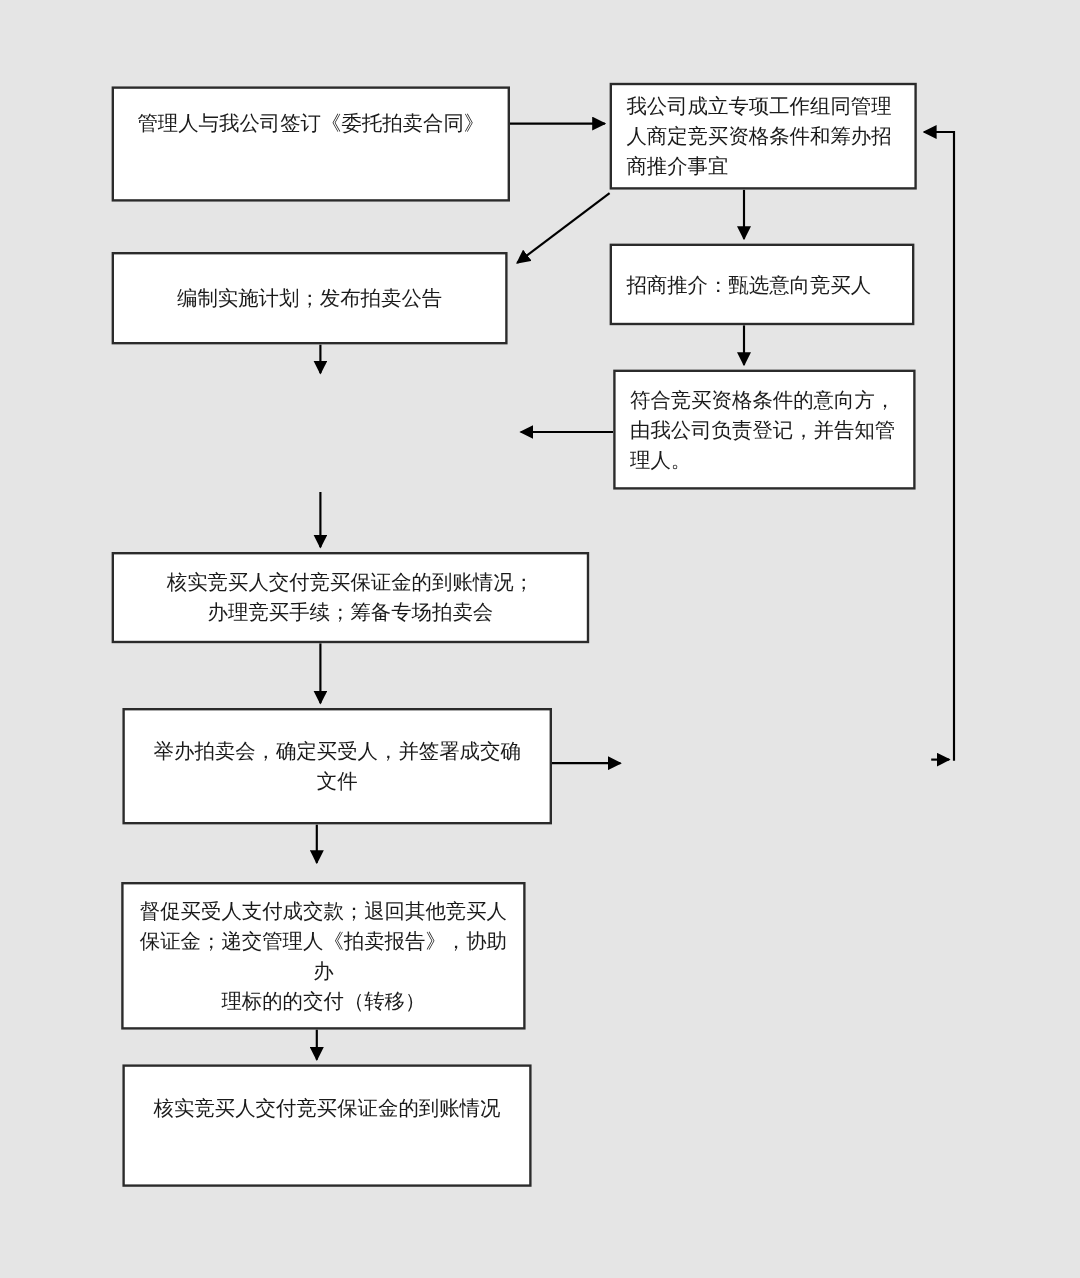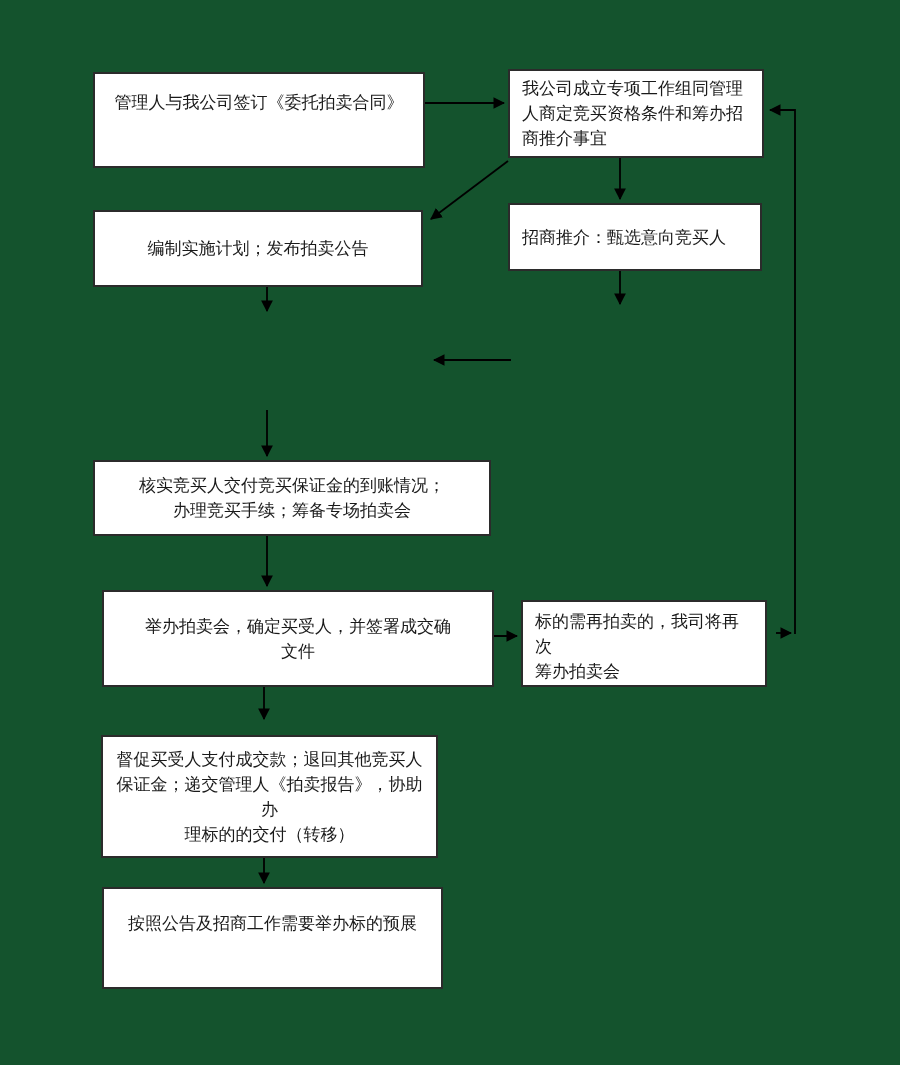--- a/index.html
+++ b/index.html
@@ -1,20 +1,20 @@
 <!DOCTYPE html>
 <html><head>
 <meta charset="utf-8">
 <style>
   html, body { margin: 0; padding: 0; background: #ffffff; }
   .canvas {
     position: relative;
     width: 900px;
     height: 1065px;
-    background: #14532d;
+    background: #e5e5e5;
     font-family: "Liberation Serif", "DejaVu Serif", serif;
     color: #1a1a1a;
   }
   .connector-layer {
     position: absolute;
     left: 0; top: 0;
     width: 900px; height: 1065px;
   }
   .flow-box {
     position: absolute;
@@ -64,29 +64,30 @@
 
   <div class="flow-box left-h v-top" style="left:508px; top:69px; width:256px; height:89px; padding:5px 12px 0 12px;">我公司成立专项工作组同管理
 人商定竞买资格条件和筹办招
 商推介事宜</div>
 
   <div class="flow-box center-h v-center" style="left:93px; top:210px; width:330px; height:77px; padding:0 10px;">编制实施计划；发布拍卖公告</div>
 
   <div class="flow-box left-h v-center" style="left:508px; top:203px; width:254px; height:68px; padding:0 12px;">招商推介：甄选意向竞买人</div>
 
 
+  <div class="flow-box left-h v-center" style="left:511px; top:308px; width:252px; height:100px; padding:0 12px;">符合竞买资格条件的意向方，
+由我公司负责登记，并告知管
+理人。</div>
 
   <div class="flow-box center-h v-center" style="left:93px; top:460px; width:398px; height:76px; padding:0 8px;">核实竞买人交付竞买保证金的到账情况；
 办理竞买手续；筹备专场拍卖会</div>
 
-  <div class="flow-box center-h v-center" style="left:102px; top:590px; width:392px; height:97px; padding:0 8px;">举办拍卖会，确定买受人，并签署成交确
+  <div class="flow-box center-h v-center" style="left:102px; top:590px; width:358px; height:97px; padding:0 8px;">举办拍卖会，确定买受人，并签署成交确
 文件</div>
 
-  <div class="flow-box left-h v-top" style="left:521px; top:600px; width:246px; height:87px; padding:7px 10px 0 12px;">标的需再拍卖的，我司将再次
-筹办拍卖会</div>
 
   <div class="flow-box center-h v-center" style="left:101px; top:723px; width:337px; height:123px; padding:0 8px;margin-top:12px;">督促买受人支付成交款；退回其他竞买人
 保证金；递交管理人《拍卖报告》，协助办
 理标的的交付（转移）</div>
 
-  <div class="flow-box center-h v-top" style="left:102px; top:887px; width:341px; height:102px; padding:22px 8px 0 8px;">按照公告及招商工作需要举办标的预展</div>
+  <div class="flow-box center-h v-top" style="left:102px; top:887px; width:341px; height:102px; padding:22px 8px 0 8px;">核实竞买人交付竞买保证金的到账情况</div>
 
 </div>
 
 </body></html>

